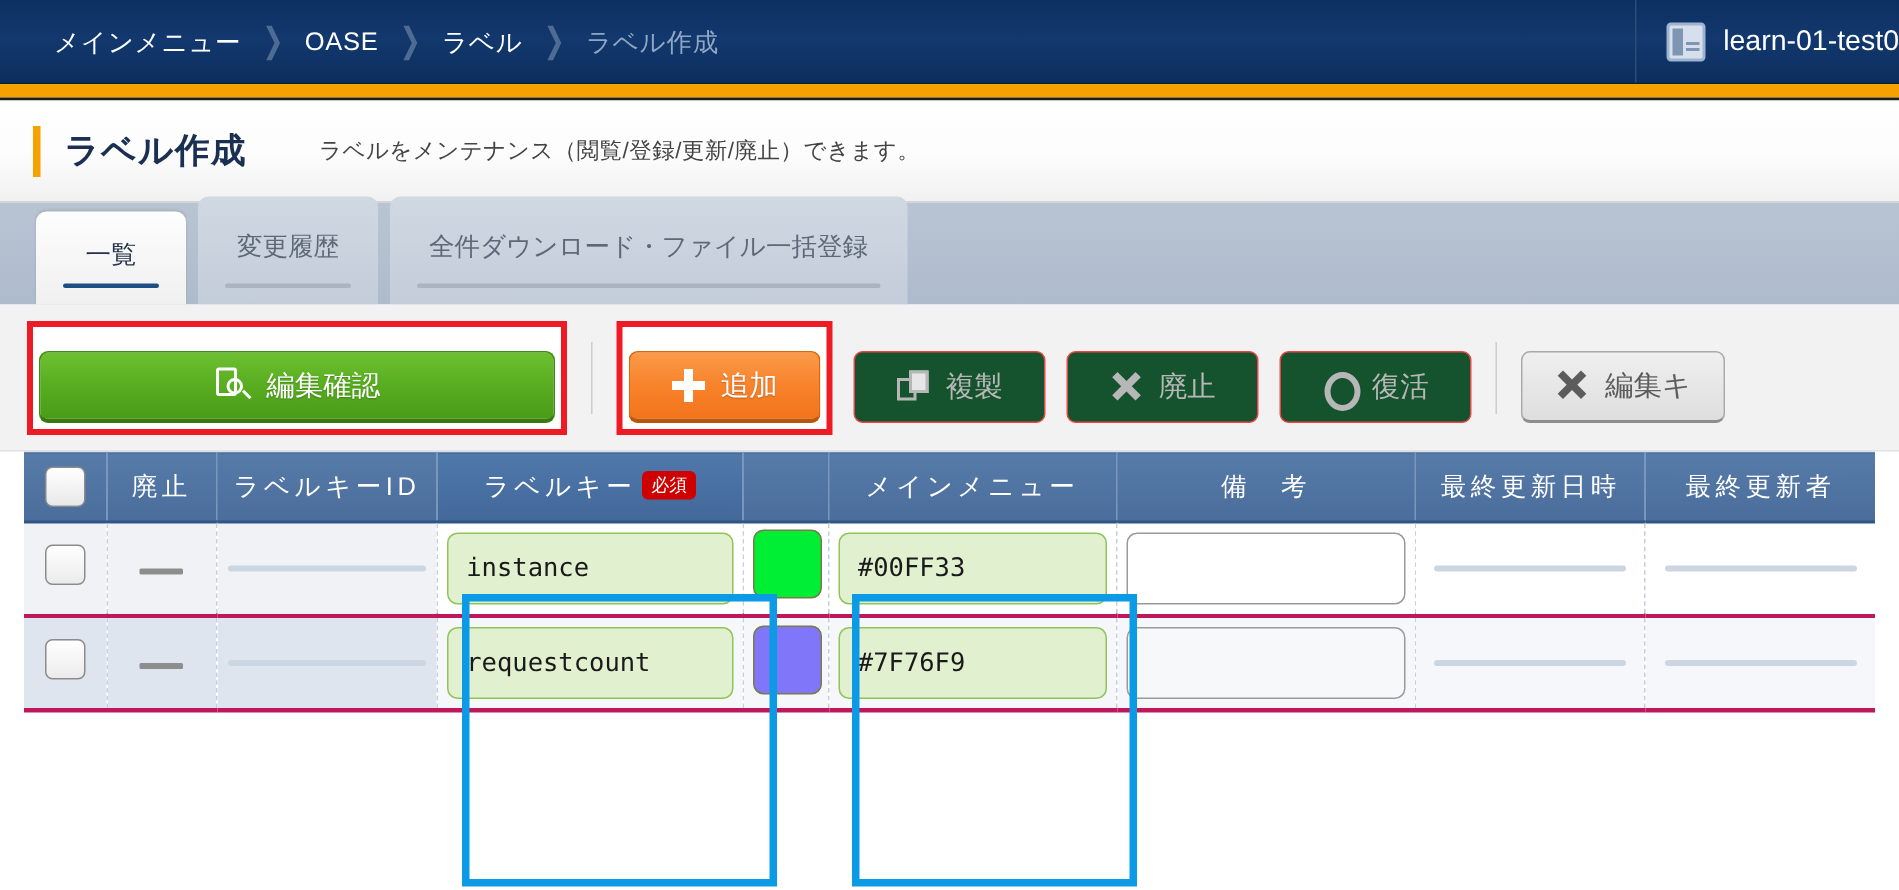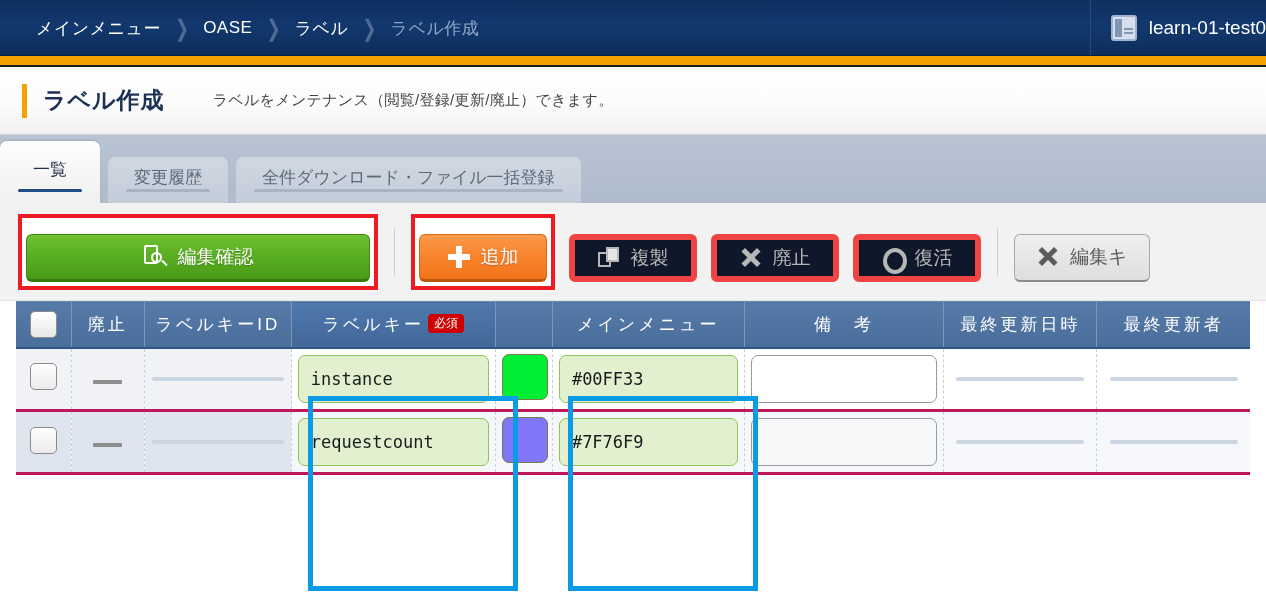--- a/index.html
+++ b/index.html
@@ -101,25 +101,26 @@
   .page-desc {
     margin-left: 48px; font-size: 15px; color: #444; letter-spacing: .3px;
   }
 
   
   .tab-strip {
     height: 68px;
     background: linear-gradient(to bottom, #b9c4d3 0%, #aebbcc 100%);
     display: flex;
     align-items: flex-end;
+    padding-left: 24px;
     gap: 8px;
     position: relative;
   }
   .tab {
-    height: 46px;
+    height: 72px;
     min-width: 100px;
     border-radius: 7px 7px 0 0;
     background: linear-gradient(to bottom, #d0d8e2 0%, #c3ccd9 100%);
     color: #5e6977;
     font-size: 17px;
     display: flex;
     flex-direction: column;
     align-items: center;
     justify-content: center;
     padding: 0 26px;
@@ -181,22 +182,22 @@
   }
   .btn-orange {
     width: 128px;
     background: linear-gradient(to bottom, #fb9a4a 0%, #f8822a 52%, #f2741b 100%);
     border: 1px solid #d96611;
     border-bottom: 3px solid #b9560c;
     color: #ffffff;
     text-shadow: 0 1px 1px rgba(0,0,0,.25);
   }
   .btn-disabled {
-    background: #0f172a;
-    border: 6px solid #ef4444;
+    background: #14532d;
+    border: 1px solid #ef4444;
     color: #b7b7b7;
     width: 128px;
     margin-left: 14px;
   }
   .btn-plain {
     background: linear-gradient(to bottom, #efefef 0%, #dedede 100%);
     border: 1px solid #a9a9a9;
     border-bottom: 2px solid #8d8d8d;
     color: #5c5c5c;
     padding: 0 22px;

